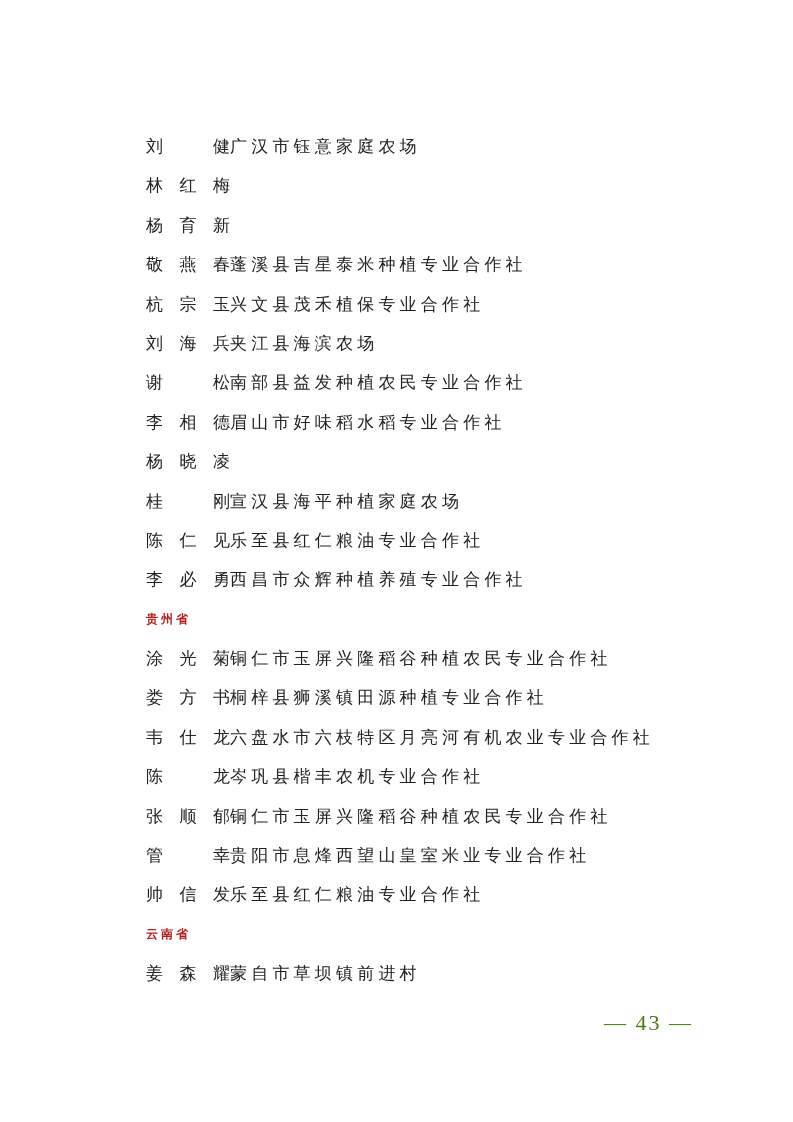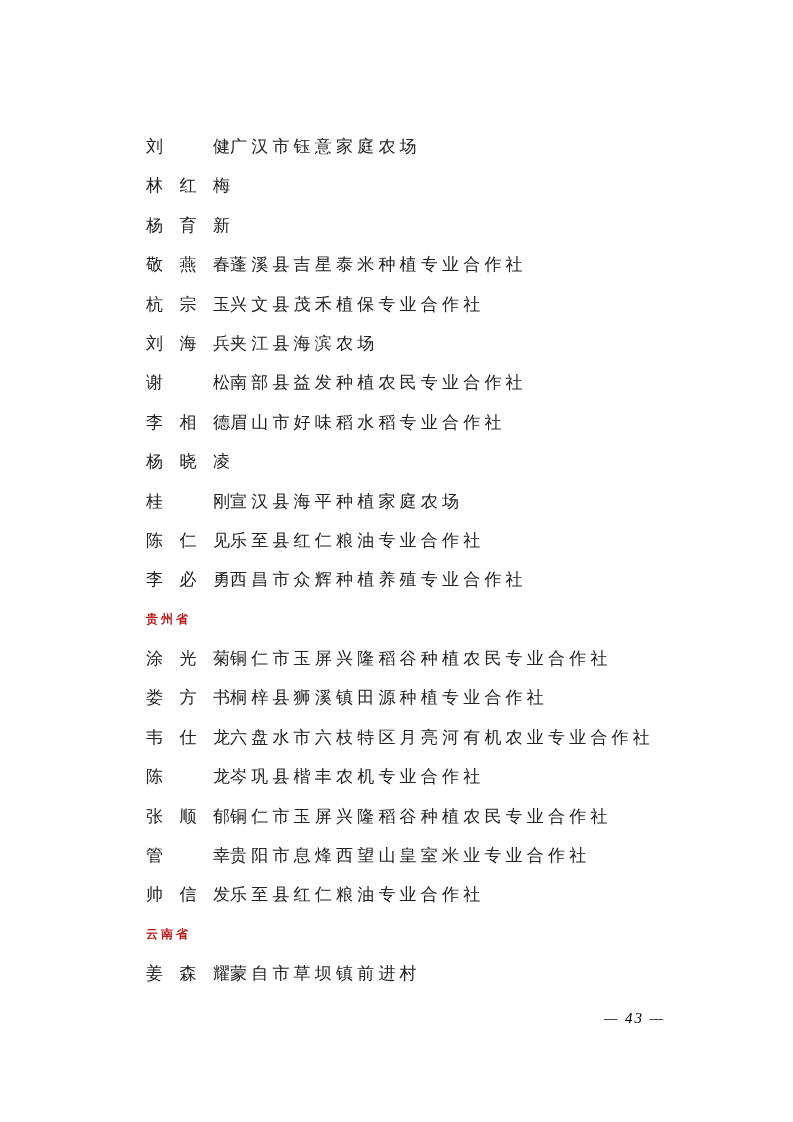--- a/index.html
+++ b/index.html
@@ -5,21 +5,21 @@
     html, body { margin: 0; padding: 0; background: #ffffff; }
     body { width: 793px; height: 1122px; position: relative; overflow: hidden;
       font-family: "DejaVu Serif", "Liberation Serif", serif; color: #222; }
     .list { position: absolute; left: 146px; top: 131px; width: 560px; }
     .row { height: 39.4px; line-height: 30px; display: flex; align-items: flex-start; font-size: 17px; letter-spacing: 4.2px; white-space: nowrap; }
     .name { width: 84px; flex: 0 0 84px; display: flex; justify-content: space-between; letter-spacing: 0; }
     .name span { display: inline-block; }
     .org { }
     .heading { height: 39.4px; line-height: 30px; font-size: 12px; font-weight: bold; letter-spacing: 3px; color: #b91c1c;
       font-family: "DejaVu Sans", "Liberation Sans", sans-serif; }
-    .page-num { position: absolute; left: 604px; top: 1010px; font-size: 15px; font-family: "Liberation Serif", serif; color: #000000; letter-spacing: 2px; font-style: italic; }
+    .page-num { position: absolute; left: 604px; top: 1010px; font-size: 22px; font-family: "Liberation Serif", serif; color: #4d7c0f; letter-spacing: 2px; }
   </style>
 </head>
 <body>
 
 <div class="list" id="list">
     <div class="row">
       <div class="name">
         <span>刘</span>
         <span>健</span>
       </div>

